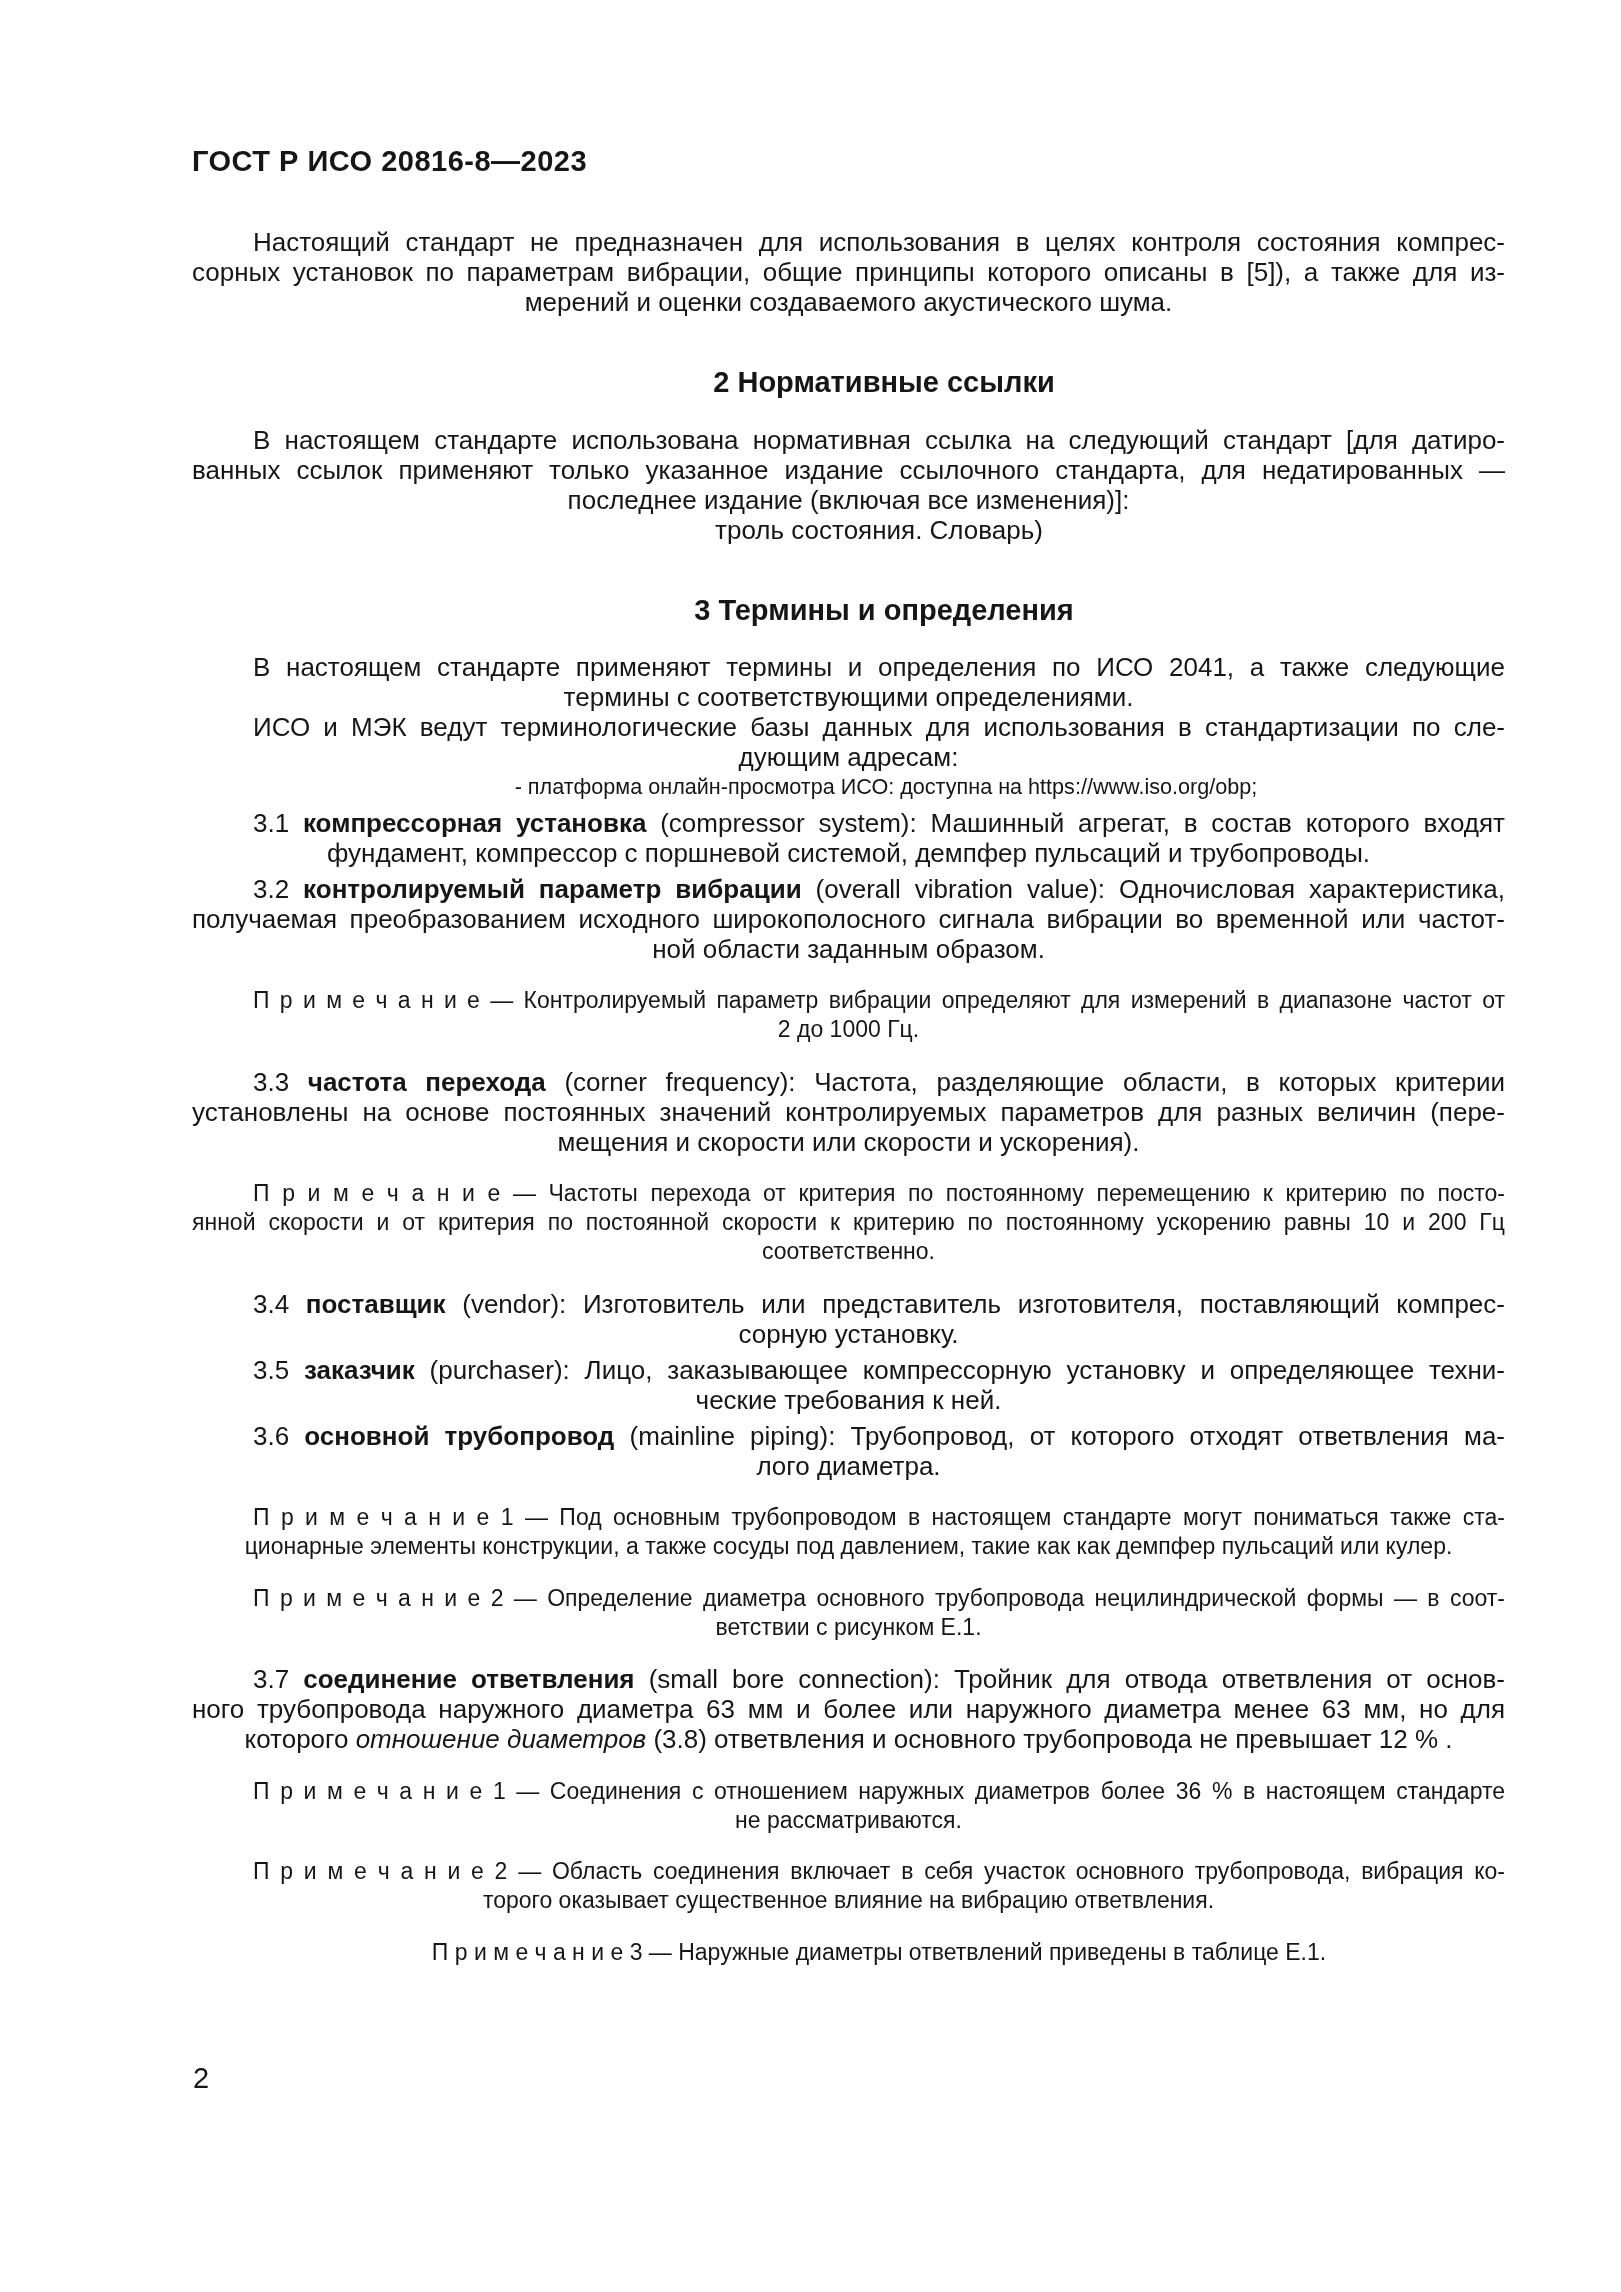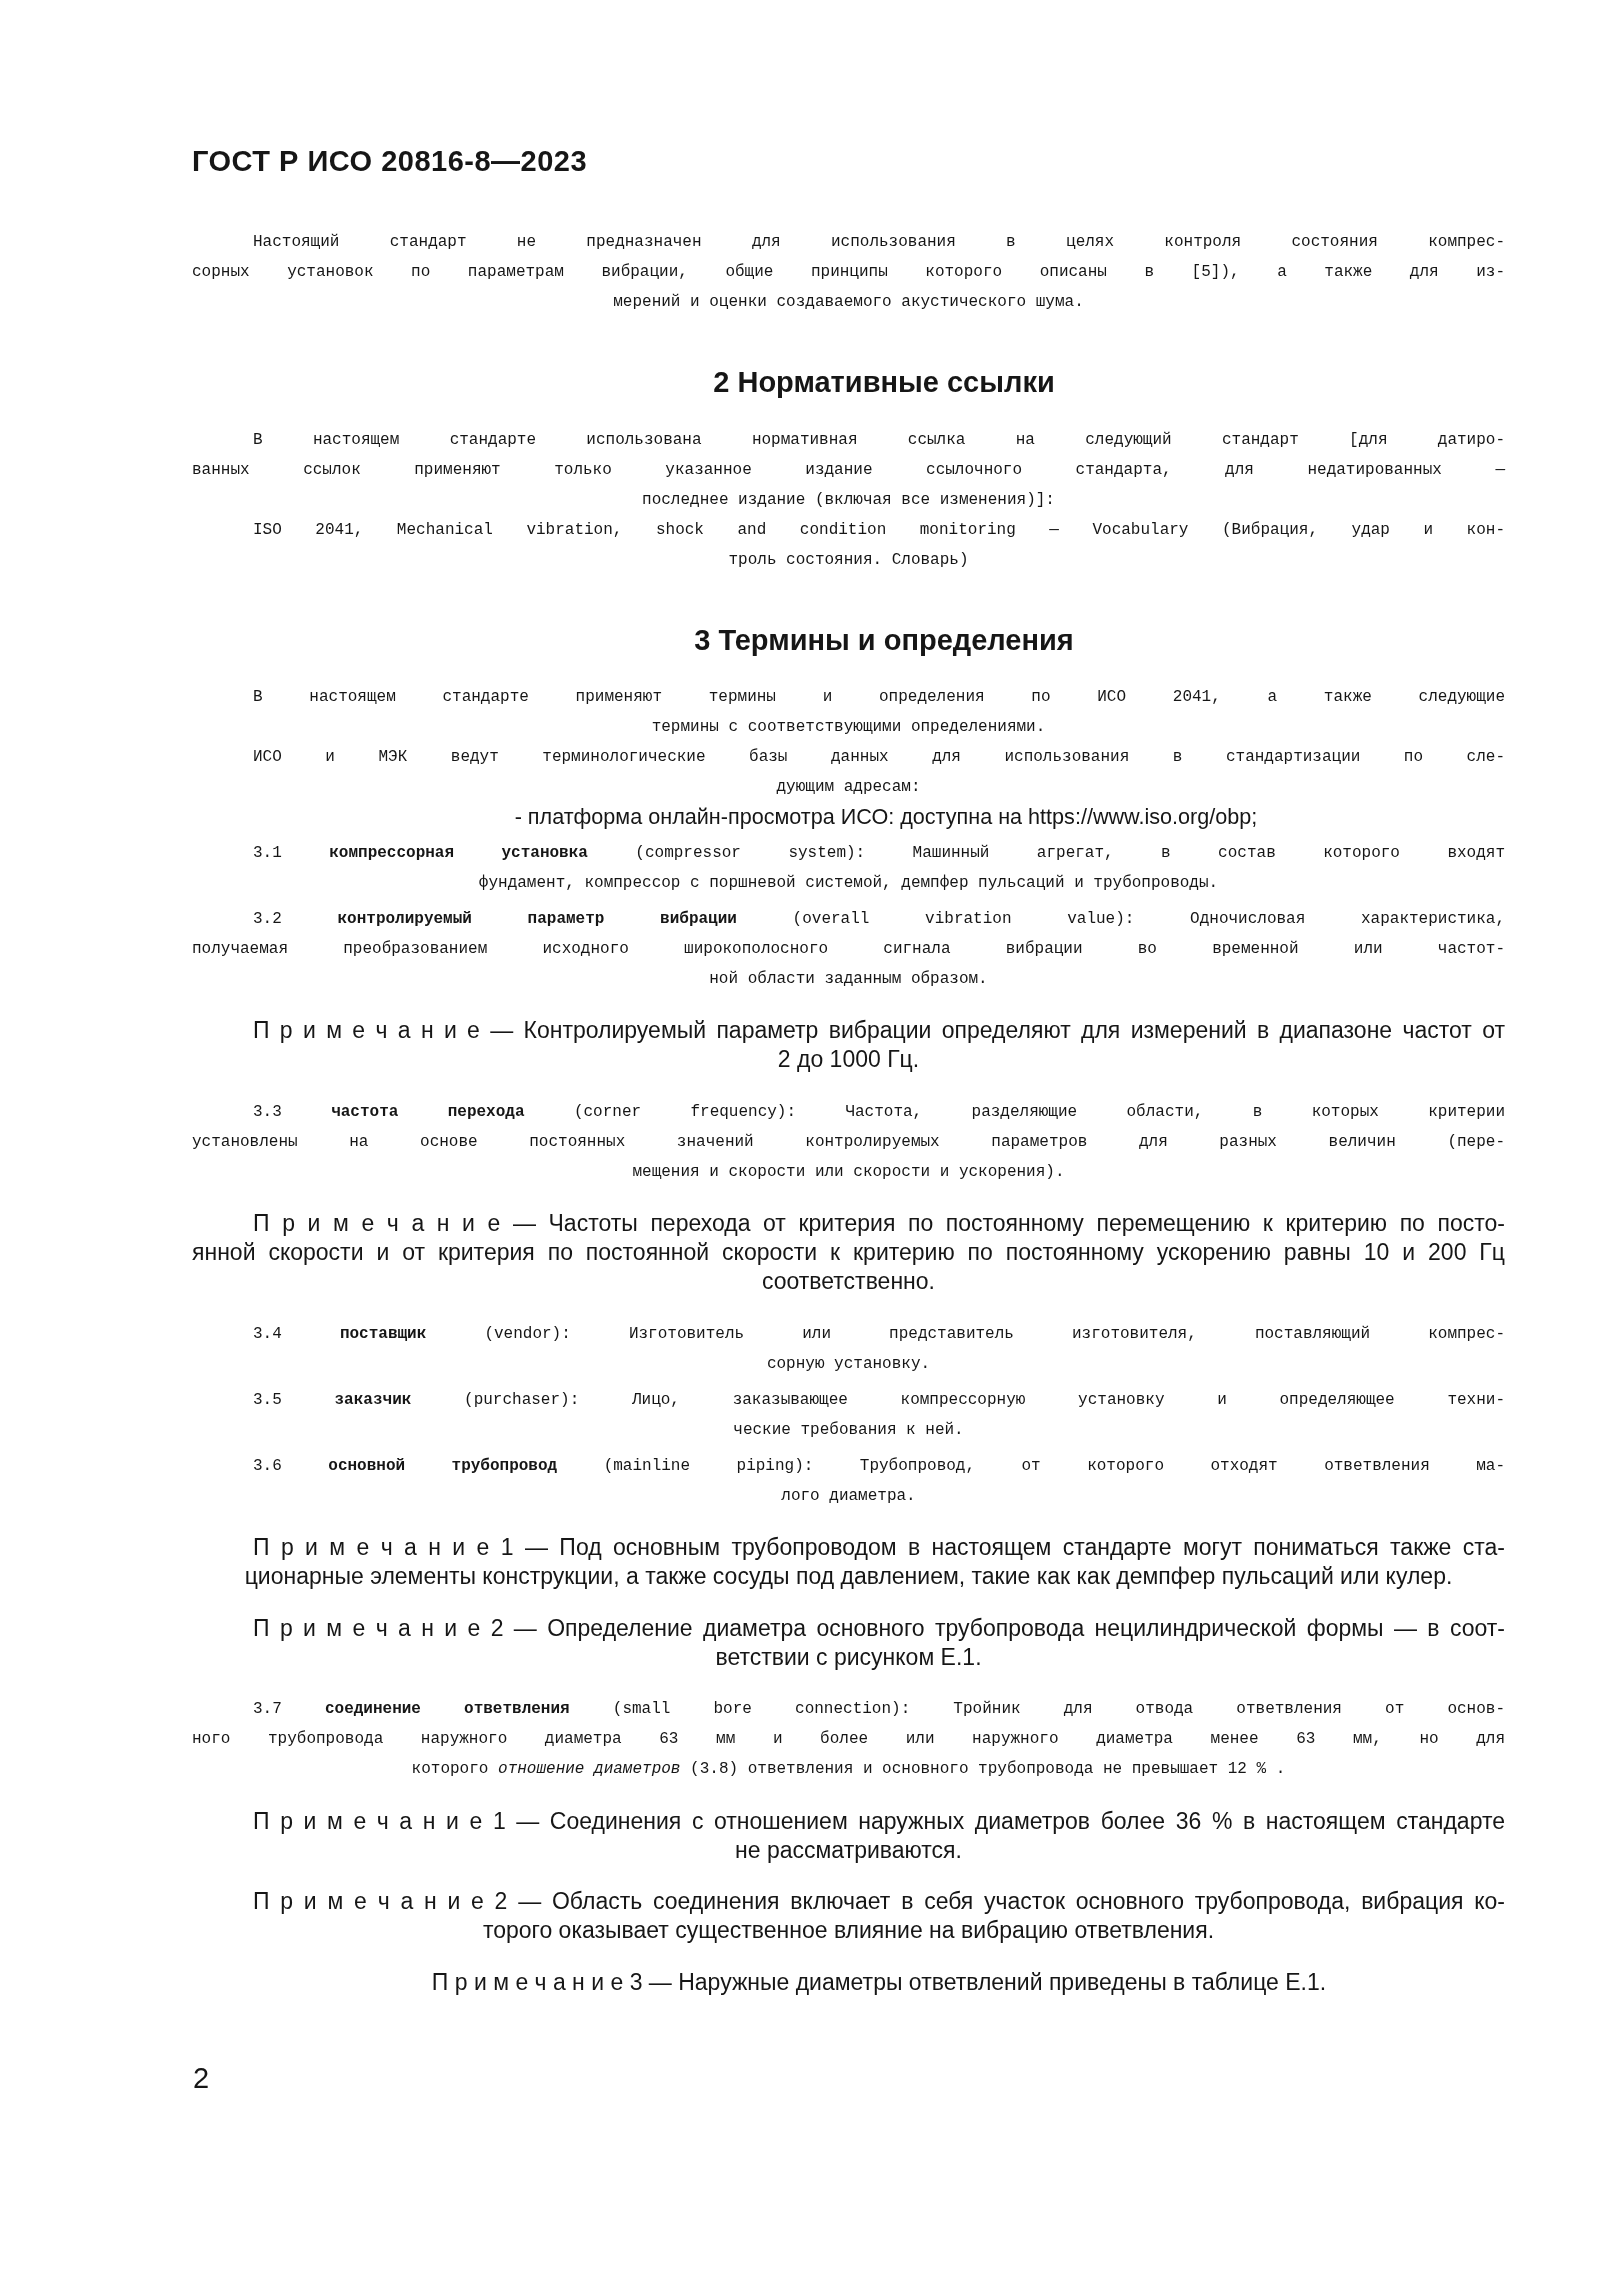--- a/index.html
+++ b/index.html
@@ -26,23 +26,22 @@
     margin-bottom:51px;
     white-space:nowrap;
   }
   .heading {
     font-size:29px;
     line-height:37px;
     font-weight:bold;
     margin:47px 0 23.5px 71px;
   }
   .para {
-    font-size:16px;
+    font-size:26px;
     line-height:30px;
-    font-family:Liberation Mono, monospace;
   }
   .para .ln:first-child { text-indent:61px; }
   .term { margin-top:5.9px; }
   .list-item {
     font-size:21.6px;
     line-height:30px;
     margin-left:75px;
   }
   .note {
     font-size:23px;
@@ -77,21 +76,20 @@
         </div>
         <div class="heading">
           <div class="ln">2 Нормативные ссылки</div>
         </div>
         <div class="para">
           <div class="ln j">В настоящем стандарте использована нормативная ссылка на следующий стандарт [для датиро-</div>
           <div class="ln j">ванных ссылок применяют только указанное издание ссылочного стандарта, для недатированных —</div>
           <div class="ln">последнее издание (включая все изменения)]:</div>
         </div>
         <div class="para">
-          <div class="ln j">ISO 2041, Mechanical vibration, shock and condition monitoring — Vocabulary (Вибрация, удар и кон-</div>
           <div class="ln">троль состояния. Словарь)</div>
         </div>
         <div class="heading">
           <div class="ln">3 Термины и определения</div>
         </div>
         <div class="para">
           <div class="ln j">В настоящем стандарте применяют термины и определения по ИСО 2041, а также следующие</div>
           <div class="ln">термины с соответствующими определениями.</div>
         </div>
         <div class="para">

